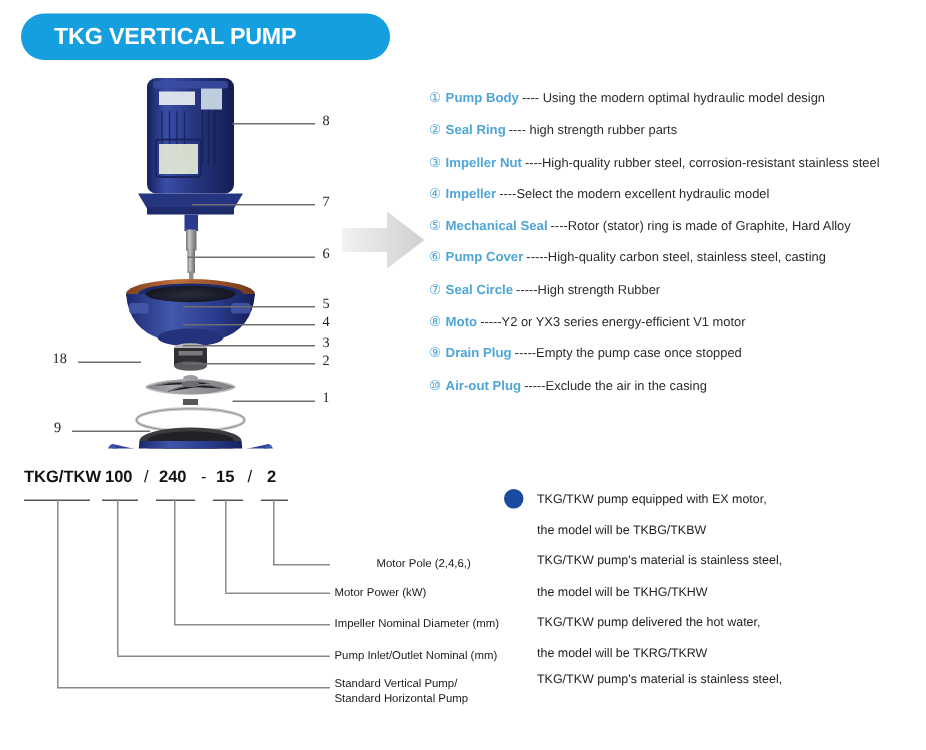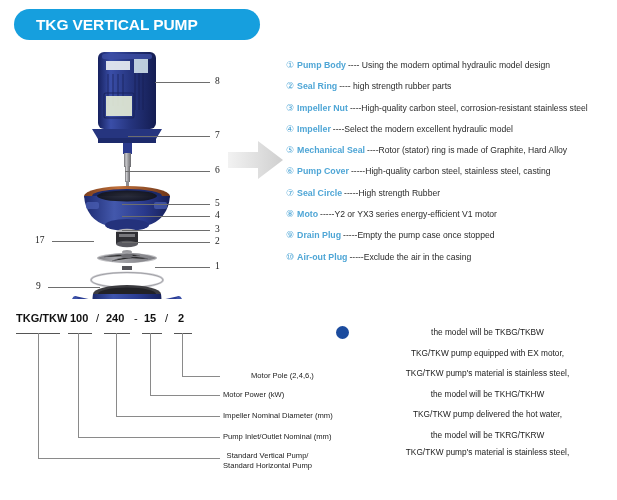--- a/index.html
+++ b/index.html
@@ -7,21 +7,20 @@
     margin: 0; padding: 0;
     width: 617px; height: 500px;
     background: #ffffff;
     font-family: "Liberation Sans", sans-serif;
     overflow: hidden;
   }
   #page {
     position: relative;
     width: 617px; height: 500px;
     background: #ffffff;
-    text-align: center;
   }
 
   
   .banner {
     position: absolute;
     left: 14px; top: 9px;
     width: 246px; height: 31px;
     background: #169FDE;
     border-radius: 16px;
     display: flex; align-items: center;
@@ -314,21 +313,21 @@
   <div class="lead-line" style="left:122px; top:230px; width:88px;"></div>
   <div class="callout" style="left:215px; top:224px;">3</div>
 
   <div class="lead-line" style="left:122px; top:242px; width:88px;"></div>
   <div class="callout" style="left:215px; top:236px;">2</div>
 
   <div class="lead-line" style="left:155px; top:267px; width:55px;"></div>
   <div class="callout" style="left:215px; top:261px;">1</div>
 
   <div class="lead-line" style="left:52px; top:241px; width:42px;"></div>
-  <div class="callout" style="left:35px; top:235px;">17</div>
+  <div class="callout" style="left:35px; top:235px;">18</div>
 
   <div class="lead-line" style="left:48px; top:287px; width:52px;"></div>
   <div class="callout" style="left:36px; top:281px;">9</div>
 
   <div class="arrow-wrap">
     <svg viewBox="0 0 56 44" width="56" height="44">
       <defs>
         <linearGradient id="gArrow" x1="0" y1="0" x2="1" y2="0">
           <stop offset="0%" stop-color="#f2f2f2"></stop>
           <stop offset="100%" stop-color="#cfcfcf"></stop>
@@ -345,21 +344,21 @@
       <span class="legend-desc">---- Using the modern optimal hydraulic model design</span>
     </div>
     <div class="legend-row">
       <span class="legend-num">②</span>
       <span class="legend-part">Seal Ring</span>
       <span class="legend-desc">---- high strength rubber parts</span>
     </div>
     <div class="legend-row">
       <span class="legend-num">③</span>
       <span class="legend-part">Impeller Nut</span>
-      <span class="legend-desc">----High-quality carbon steel, corrosion-resistant stainless steel</span>
+      <span class="legend-desc">----High-quality rubber steel, corrosion-resistant stainless steel</span>
     </div>
     <div class="legend-row">
       <span class="legend-num">④</span>
       <span class="legend-part">Impeller</span>
       <span class="legend-desc">----Select the modern excellent hydraulic model</span>
     </div>
     <div class="legend-row">
       <span class="legend-num">⑤</span>
       <span class="legend-part">Mechanical Seal</span>
       <span class="legend-desc">----Rotor (stator) ring is made of Graphite, Hard Alloy</span>
@@ -429,22 +428,22 @@
     <div class="vline" style="left:30px; top:21px; height:125px;"></div>
     <div class="hline" style="left:30px; top:146px; width:182px;"></div>
     <div class="code-label" style="left:215px; top:139px;">
       <div>Standard Vertical Pump/</div>
       <div>Standard Horizontal Pump</div>
     </div>
   </div>
 
   <div class="notes">
     <div class="note-bullet"></div>
+    <div class="note-line">TKG/TKW pump equipped with EX motor,</div>
     <div class="note-line">the model will be TKBG/TKBW</div>
-    <div class="note-line">TKG/TKW pump equipped with EX motor,</div>
     <div class="note-line">TKG/TKW pump's material is stainless steel,</div>
     <div class="note-line">the model will be TKHG/TKHW</div>
     <div class="note-line">TKG/TKW pump delivered the hot water,</div>
     <div class="note-line">the model will be TKRG/TKRW</div>
     <div class="note-line tight">TKG/TKW pump's material is stainless steel,</div>
   </div>
 
 </div>
 
 </body></html>

